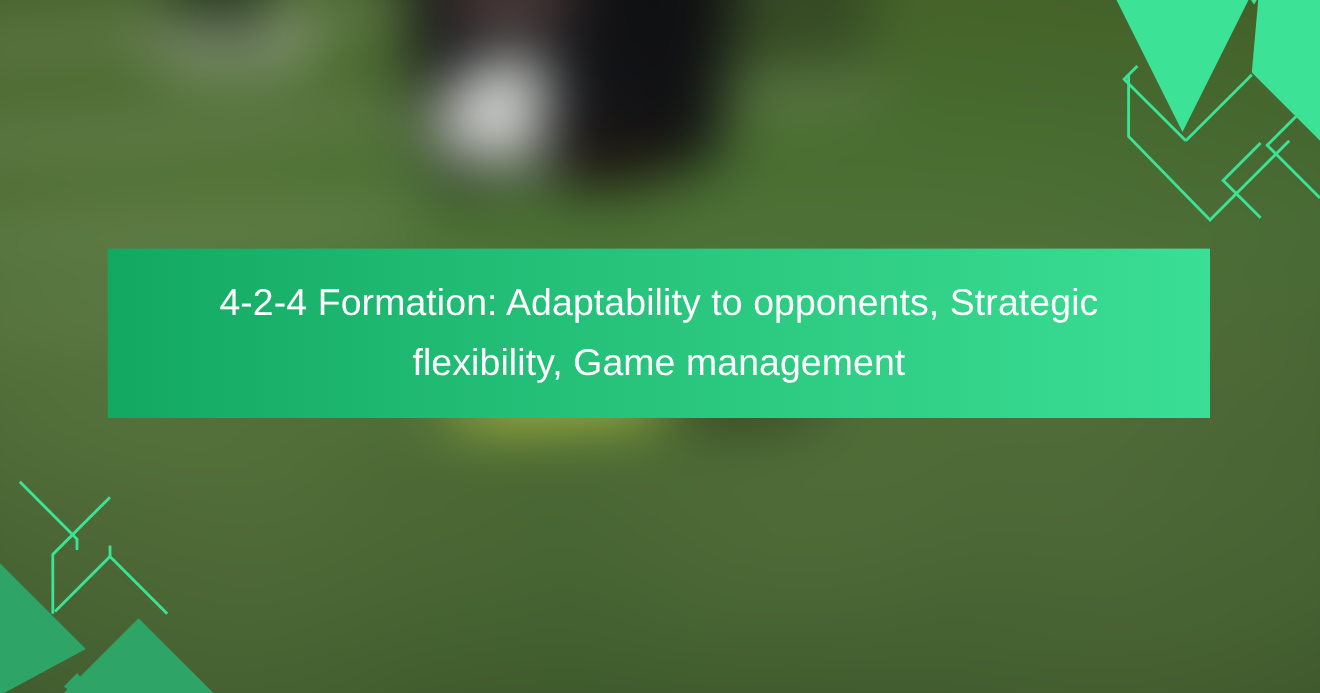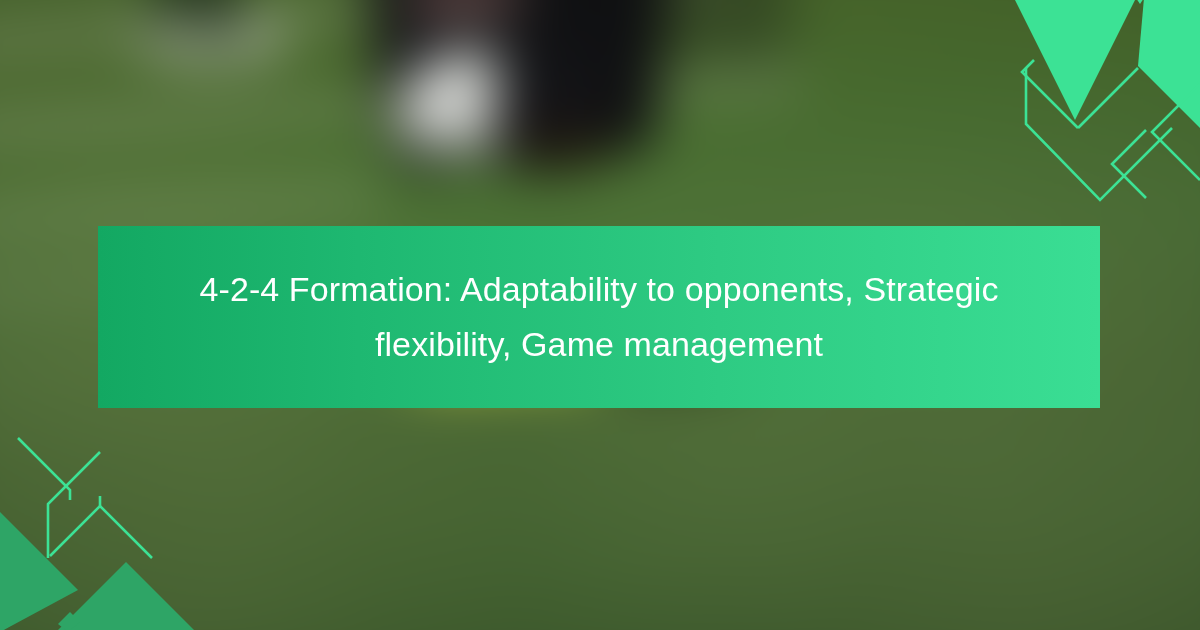--- a/index.html
+++ b/index.html
@@ -237,21 +237,21 @@
     pointer-events: none;
   }
   .deco svg { display: block; width: 1200px; height: 630px; }
 
   
   #banner {
     position: absolute;
     left: 98px;
     top: 226px;
     width: 1002px;
-    height: 182px;
+    height: 154px;
     background: linear-gradient(90deg, #13a862 0%, #1eb871 26%, #2ecb83 62%, #3ade94 100%);
     display: flex;
     align-items: center;
     justify-content: center;
     box-sizing: border-box;
     padding: 0 16px;
   }
   #banner-text {
     margin: 0;
     color: #ffffff;

